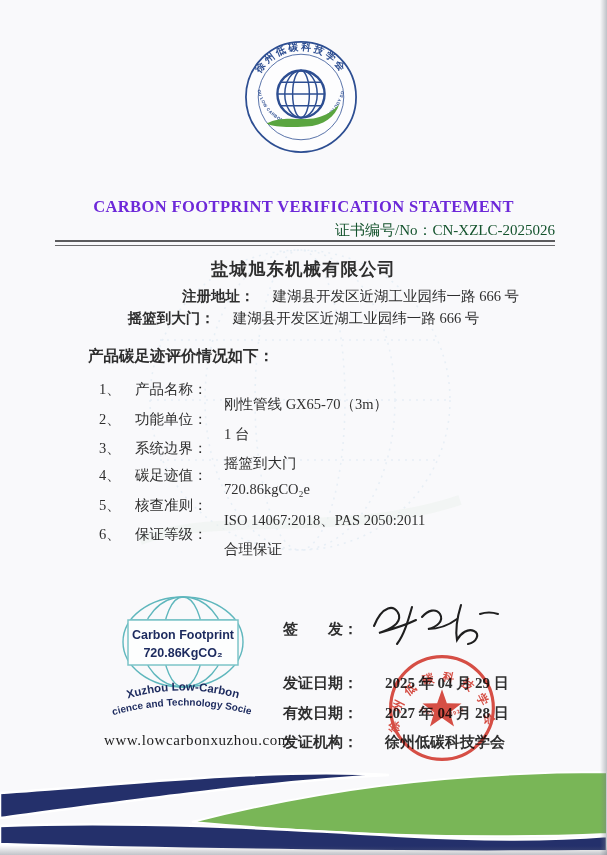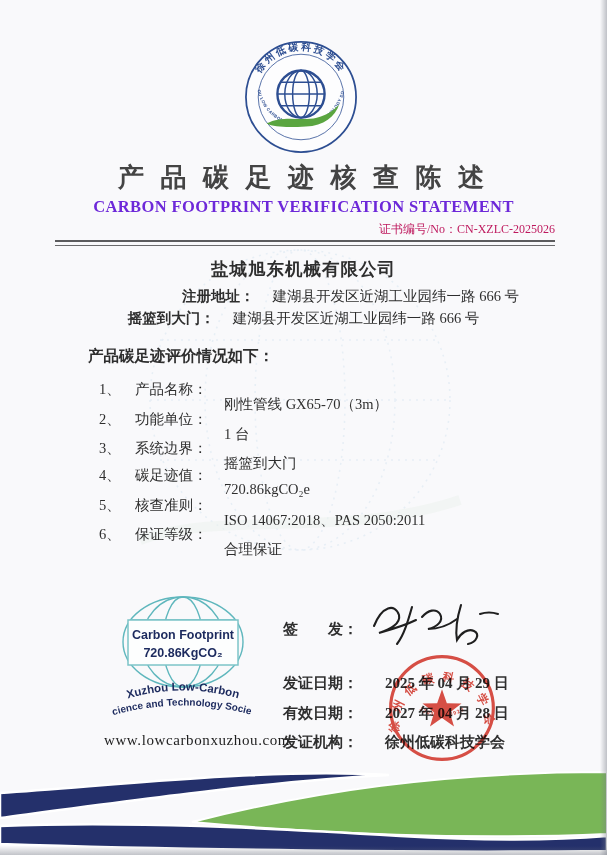--- a/index.html
+++ b/index.html
@@ -12,21 +12,21 @@
     background:linear-gradient(to right,rgba(0,0,0,0),rgba(120,125,135,.45));}
   .edge-bottom{position:absolute;left:0;top:846px;width:100%;height:9px;
     background:linear-gradient(to bottom,rgba(0,0,0,0),rgba(110,115,125,.4));}
   .abs{position:absolute;}
   .center{left:0;width:100%;text-align:center;}
 
   .watermark{opacity:.5;pointer-events:none;}
 
   .title-zh{top:160px;font-size:26px;font-weight:700;letter-spacing:5px;color:#444;}
   .title-en{top:197px;font-size:16.5px;font-weight:600;letter-spacing:.4px;color:#6d28d9;}
-  .cert-line{top:221px;right:52px;font-size:12px;color:#be185d;}
+  .cert-line{top:221px;right:52px;font-size:15px;color:#14532d;}
   .rule{top:240px;left:55px;width:500px;height:3px;
     border-top:2px solid #5c5c5e;border-bottom:1px solid #6a6a6c;}
 
   .company-name{top:257px;font-size:17.5px;font-weight:700;letter-spacing:1px;}
   .addr-row{left:0;width:100%;display:flex;justify-content:center;gap:18px;
     font-size:14.5px;}
   .addr-row .lab{font-weight:600;}
   .addr1{top:287px;padding-left:47px;} .addr2{top:309px;}
 
   .eval-heading{top:346px;left:88px;font-size:15.5px;font-weight:700;}
@@ -93,21 +93,20 @@
       <ellipse cx="60" cy="57" rx="16.5" ry="24" fill="none" stroke="#2d4e92" stroke-width="1.5"></ellipse>
       <g clip-path="url(#globeClip)" stroke="#2d4e92" stroke-width="1.5">
         <line x1="34" y1="45" x2="86" y2="45"></line>
         <line x1="34" y1="57" x2="86" y2="57"></line>
         <line x1="34" y1="69" x2="86" y2="69"></line>
       </g>
     </g>
     <path d="M 25 87 C 42 78, 60 85, 76 81 C 88 78, 95 72, 99 67 C 95 80, 83 89, 65 90 C 48 91, 33 91, 25 87 Z" fill="#5aa540"></path>
   </svg>
 
-  <div class="abs center title-zh">产 品 碳 足 迹 核 查 陈 述</div>
   <div class="abs center title-en">CARBON FOOTPRINT VERIFICATION STATEMENT</div>
   <div class="abs cert-line">
     <span>证书编号/No：</span><span>CN-XZLC-2025026</span>
   </div>
   <div class="abs rule"></div>
 
   <div class="abs center company-name">盐城旭东机械有限公司</div>
   <div class="abs addr-row addr1">
     <span class="lab">注册地址：</span>
     <span>建湖县开发区近湖工业园纬一路 666 号</span>

